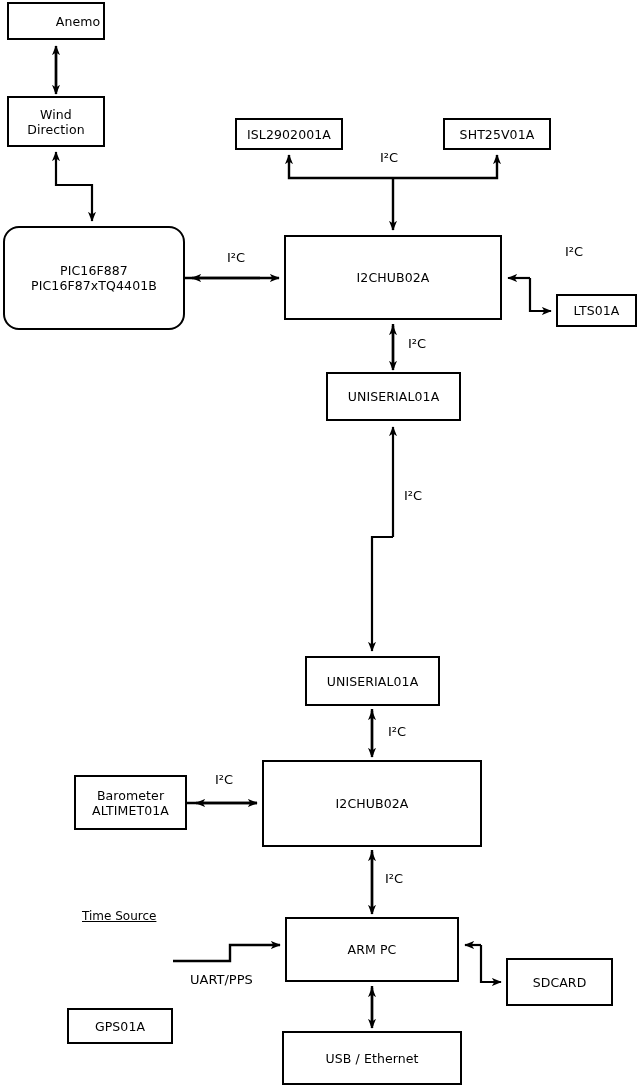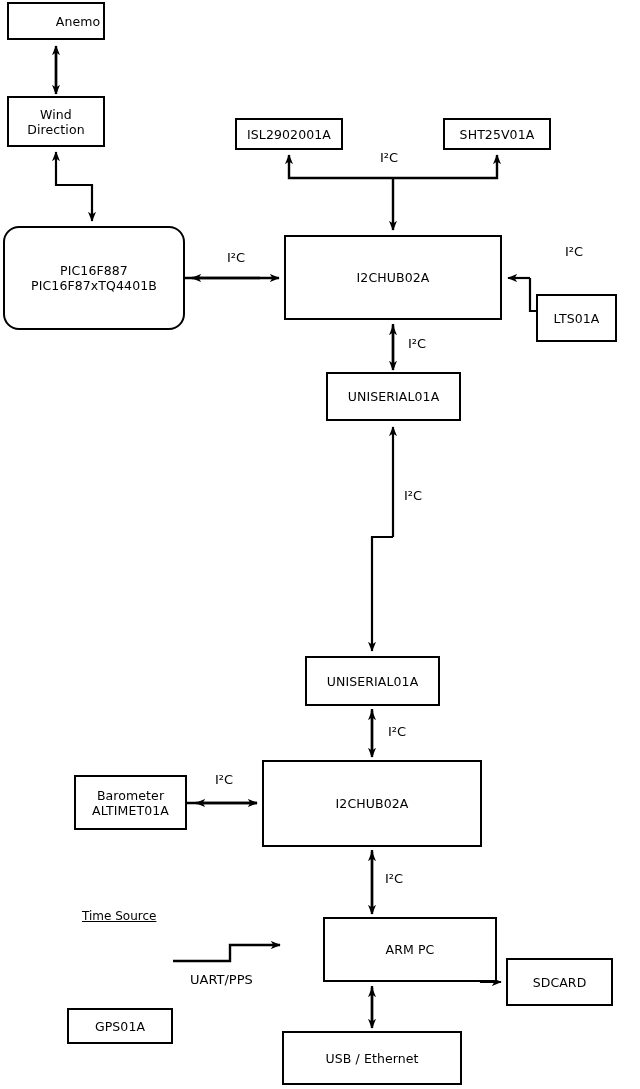--- a/index.html
+++ b/index.html
@@ -154,21 +154,21 @@
   </div>
 
   <div class="node" style="left:443px;top:118px;width:108px;height:32px;">
     <span>SHT25V01A</span>
   </div>
 
   <div class="node" style="left:284px;top:235px;width:218px;height:85px;">
     <span>I2CHUB02A</span>
   </div>
 
-  <div class="node" style="left:536px;top:294px;width:81px;height:48px;">
+  <div class="node" style="left:556px;top:294px;width:81px;height:33px;">
     <span>LTS01A</span>
   </div>
 
   <div class="node" style="left:326px;top:372px;width:135px;height:49px;">
     <span>UNISERIAL01A</span>
   </div>
 
   <div class="node" style="left:305px;top:656px;width:135px;height:50px;">
     <span>UNISERIAL01A</span>
   </div>
@@ -179,21 +179,21 @@
 
   <div class="node" style="left:74px;top:775px;width:113px;height:55px;">
     <span>Barometer
 ALTIMET01A</span>
   </div>
 
   <div class="node" style="left:67px;top:985px;width:106px;height:36px;margin-top:23px;">
     <span>GPS01A</span>
   </div>
 
-  <div class="node" style="left:285px;top:917px;width:174px;height:65px;margin-left:38px;">
+  <div class="node" style="left:285px;top:917px;width:174px;height:65px;">
     <span>ARM PC</span>
   </div>
 
   <div class="node" style="left:506px;top:958px;width:107px;height:48px;text-align:center;">
     <span>SDCARD</span>
   </div>
 
   <div class="node" style="left:282px;top:1031px;width:180px;height:54px;text-align:right;">
     <span>USB / Ethernet</span>
   </div>

